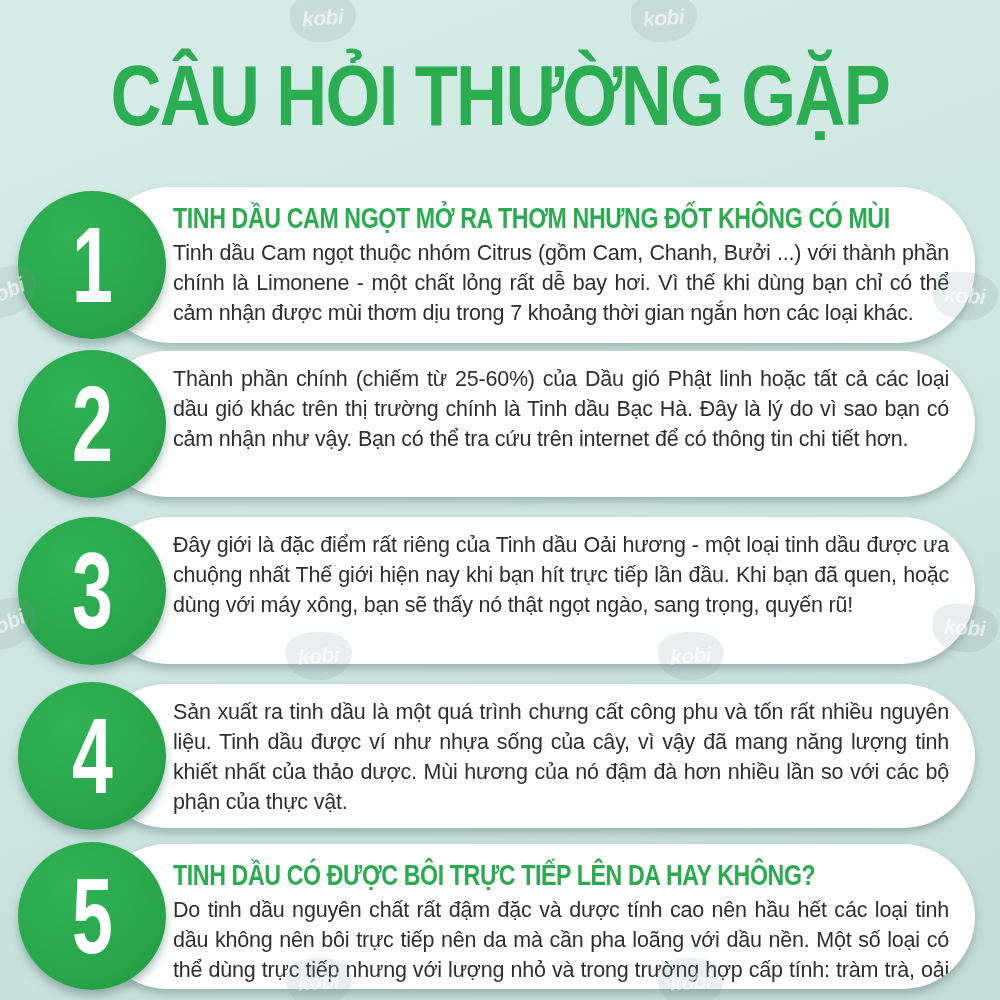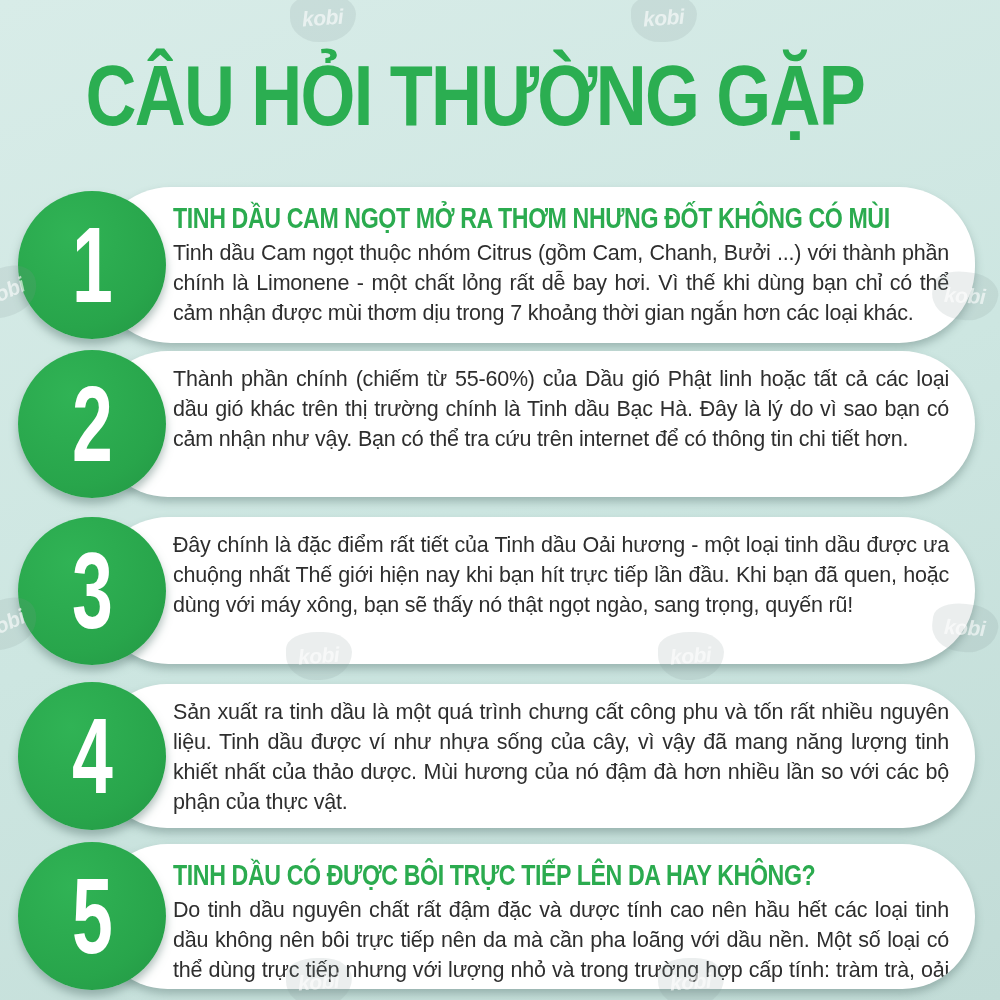--- a/index.html
+++ b/index.html
@@ -18,21 +18,21 @@
     border-radius: 52% 48% 52% 48% / 38% 46% 64% 56%;
     display:flex; align-items:center; justify-content:center;
     pointer-events:none;
   }
   .wm span {
     color: rgba(255,255,255,0.6); font-weight:bold; font-style:italic;
     font-size:21px; letter-spacing:-0.5px; transform:rotate(-4deg);
   }
 
   .page-title {
-    position:absolute; top:52px; left:0; width:1000px; text-align:left;
+    position:absolute; top:52px; left:0; width:1000px; text-align:center;
     color:#2bae51; font-weight:bold; font-size:86px; line-height:1;
     white-space:nowrap;
   }
   .page-title span { display:inline-block; transform:scaleX(0.82); letter-spacing:-2px; }
 
   .row { position:absolute; left:0; width:1000px; }
 
   .card {
     position:absolute; left:95px; width:880px; height:100%;
     background:#ffffff; border-radius:76px;
@@ -113,30 +113,30 @@
       <h2 class="q"><span>TINH DẦU CAM NGỌT MỞ RA THƠM NHƯNG ĐỐT KHÔNG CÓ MÙI</span></h2>
       <p class="a">Tinh dầu Cam ngọt thuộc nhóm Citrus (gồm Cam, Chanh, Bưởi ...) với thành phần chính là Limonene - một chất lỏng rất dễ bay hơi. Vì thế khi dùng bạn chỉ có thể cảm nhận được mùi thơm dịu trong 7 khoảng thời gian ngắn hơn các loại khác.</p>
     </div>
     <div class="circle">
       <span class="num">1</span>
     </div>
   </section>
 
   <section class="row r2">
     <div class="card">
-      <p class="a">Thành phần chính (chiếm từ 55-60%) của Dầu gió Phật linh hoặc tất cả các loại dầu gió khác trên thị trường chính là Tinh dầu Bạc Hà. Đây là lý do vì sao bạn có cảm nhận như vậy. Bạn có thể tra cứu trên internet để có thông tin chi tiết hơn.</p>
+      <p class="a">Thành phần chính (chiếm từ 25-60%) của Dầu gió Phật linh hoặc tất cả các loại dầu gió khác trên thị trường chính là Tinh dầu Bạc Hà. Đây là lý do vì sao bạn có cảm nhận như vậy. Bạn có thể tra cứu trên internet để có thông tin chi tiết hơn.</p>
     </div>
     <div class="circle">
       <span class="num">2</span>
     </div>
   </section>
 
   <section class="row r3">
     <div class="card">
-      <p class="a">Đây chính là đặc điểm rất tiết của Tinh dầu Oải hương - một loại tinh dầu được ưa chuộng nhất Thế giới hiện nay khi bạn hít trực tiếp lần đầu. Khi bạn đã quen, hoặc dùng với máy xông, bạn sẽ thấy nó thật ngọt ngào, sang trọng, quyến rũ!</p>
+      <p class="a">Đây giới là đặc điểm rất riêng của Tinh dầu Oải hương - một loại tinh dầu được ưa chuộng nhất Thế giới hiện nay khi bạn hít trực tiếp lần đầu. Khi bạn đã quen, hoặc dùng với máy xông, bạn sẽ thấy nó thật ngọt ngào, sang trọng, quyến rũ!</p>
     </div>
     <div class="circle">
       <span class="num">3</span>
     </div>
   </section>
 
   <section class="row r4">
     <div class="card">
       <p class="a">Sản xuất ra tinh dầu là một quá trình chưng cất công phu và tốn rất nhiều nguyên liệu. Tinh dầu được ví như nhựa sống của cây, vì vậy đã mang năng lượng tinh khiết nhất của thảo dược. Mùi hương của nó đậm đà hơn nhiều lần so với các bộ phận của thực vật.</p>
     </div>

